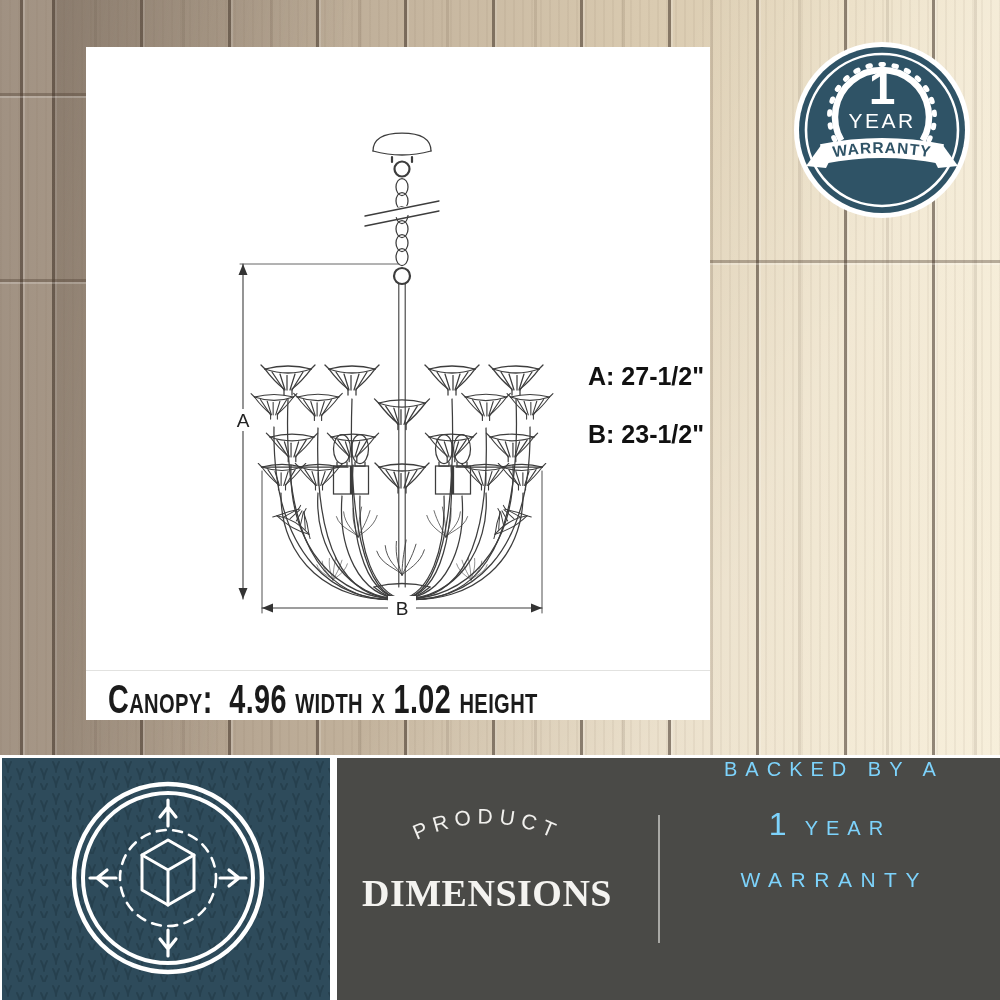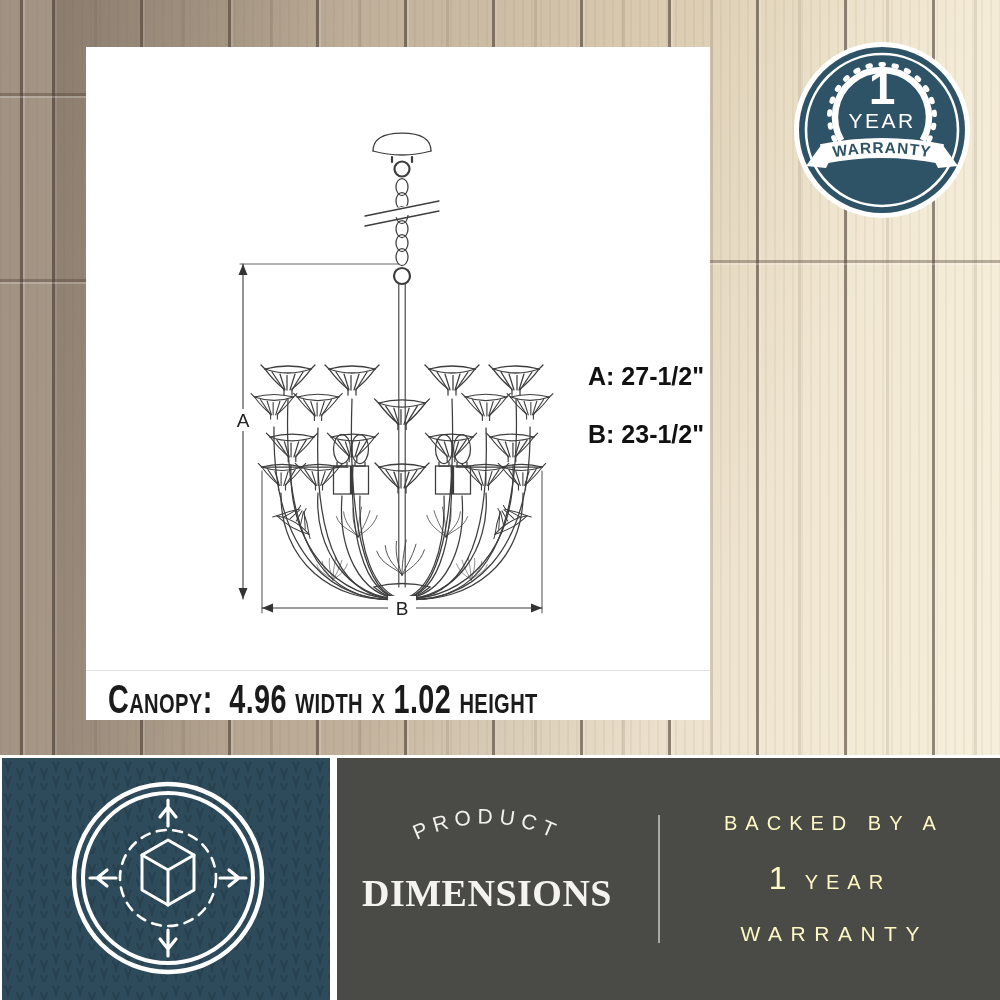--- a/index.html
+++ b/index.html
@@ -32,21 +32,21 @@
   .badge{position:absolute;left:792px;top:40px;}
 
   
   .footer-strip{position:absolute;left:0;top:755px;width:1000px;height:245px;background:#fff;}
   .tile{position:absolute;left:2px;top:3px;width:328px;height:242px;background:#2e4b5b;overflow:hidden;}
   .tile svg{position:absolute;left:0;top:0;}
   .panel{position:absolute;left:337px;top:3px;width:663px;height:242px;background:#4a4a47;}
   .center-art{position:absolute;left:0;top:0;}
   .v-divider{position:absolute;left:321px;top:57px;width:2px;height:128px;background:#a9a9a5;}
   .right-col{position:absolute;left:323px;top:0;width:340px;height:242px;display:flex;
-     flex-direction:column;align-items:center;justify-content:center;gap:25px;color:#fef9c3;border-radius:16px;}
+     flex-direction:column;align-items:center;justify-content:flex-start;gap:25px;color:#7dd3fc;border-radius:16px;}
   .r-line1{font-size:20px;letter-spacing:8px;text-indent:8px;}
   .r-line2{display:flex;align-items:baseline;}
   .r-num{font-size:32px;letter-spacing:0;}
   .r-year{font-size:20px;letter-spacing:8px;margin-left:18px;}
   .r-line3{font-size:21px;letter-spacing:8.5px;text-indent:8.5px;}
 </style>
 </head>
 <body>
 
 <div class="stage">

